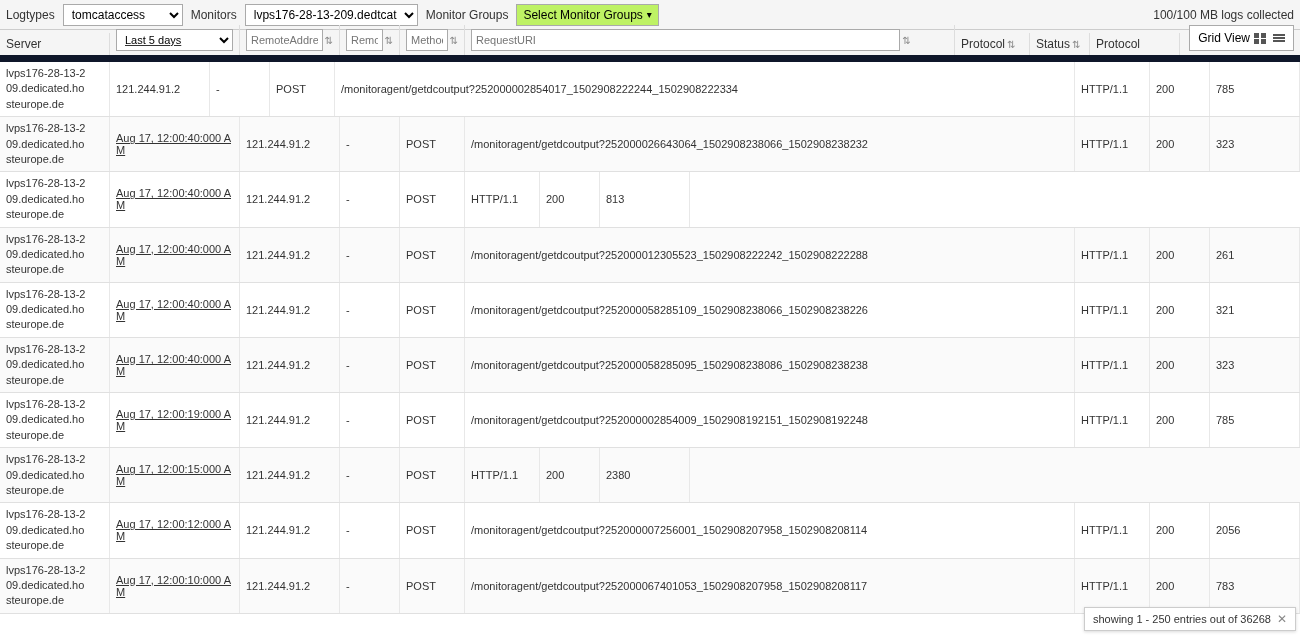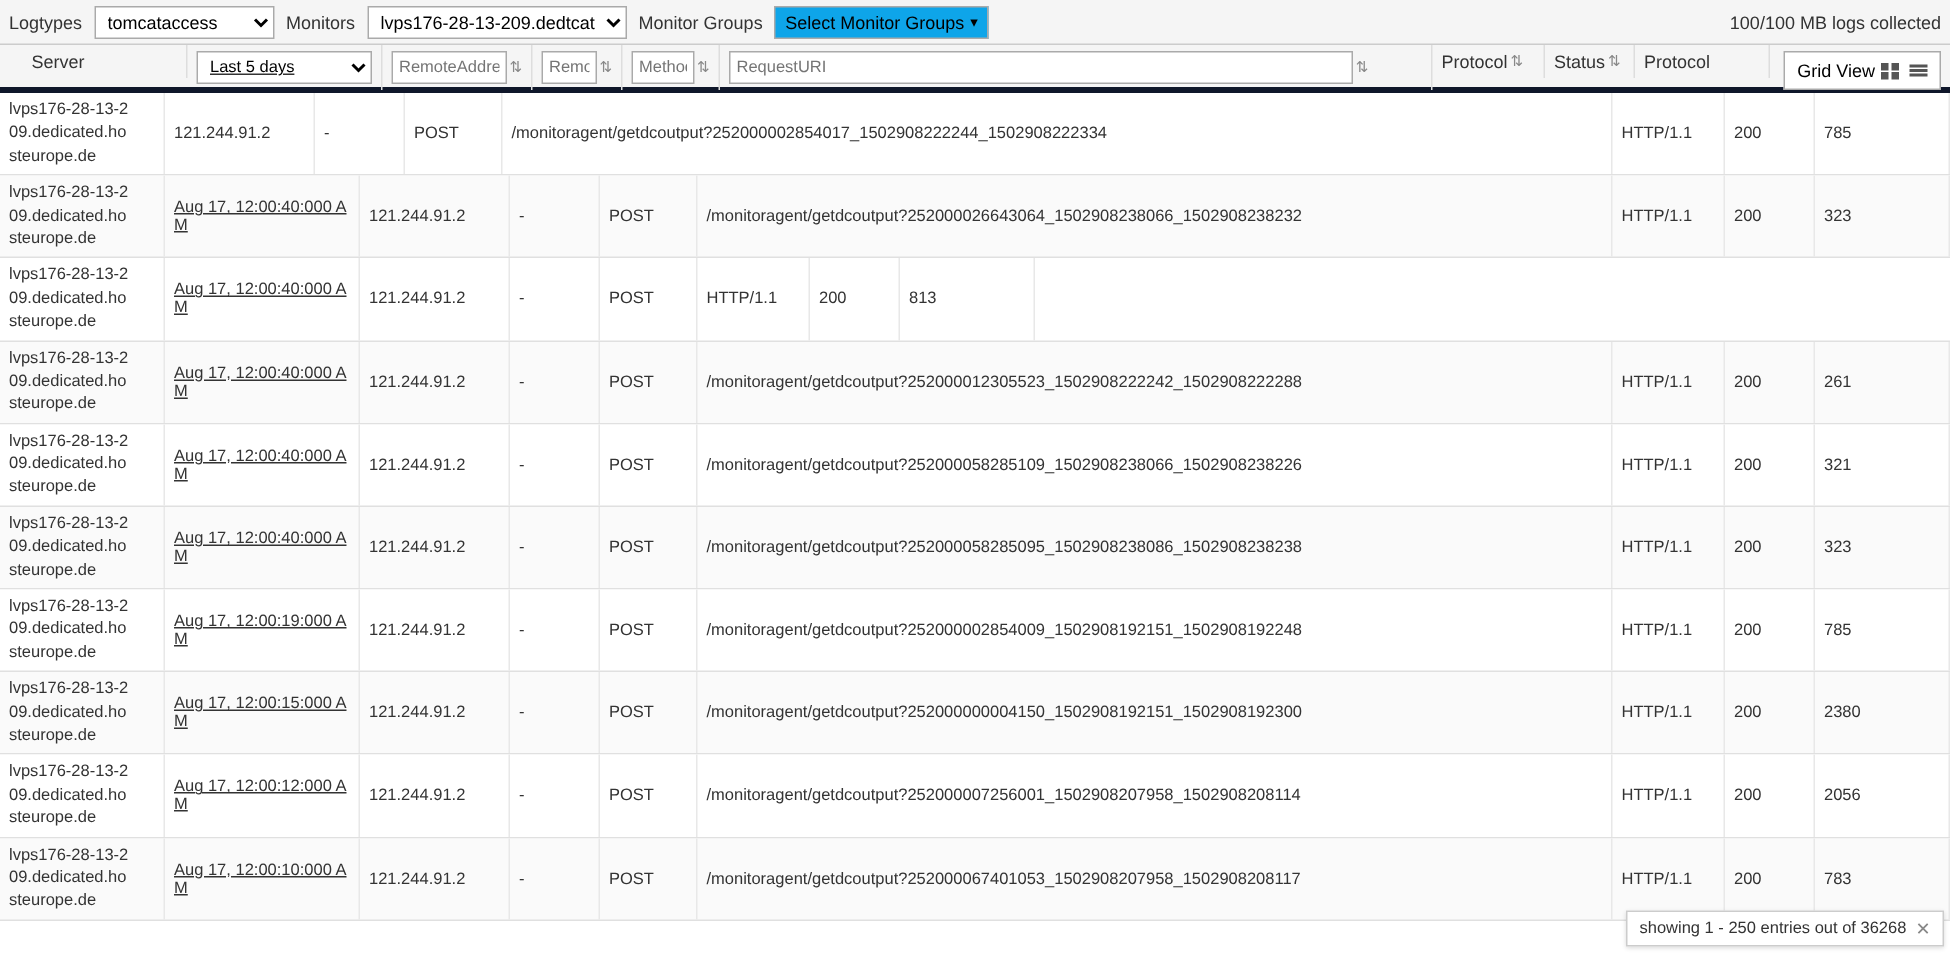--- a/index.html
+++ b/index.html
@@ -36,40 +36,39 @@
       font-size: 12px;
       color: #333;
       white-space: nowrap;
     }
 
     
     .monitor-groups-dropdown {
       display: flex;
       align-items: center;
       border: 1px solid #aaa;
-      background: #0ea5e9;
+      background: #bef264;
       padding: 2px 6px;
       height: 22px;
       cursor: pointer;
       font-size: 12px;
       white-space: nowrap;
     }
     .monitor-groups-dropdown .arrow {
       margin-left: 4px;
       font-size: 10px;
     }
 
     
     #col-headers {
       display: flex;
-      align-items: flex-start;
-      border-bottom: 4px solid #0f172a;
+      align-items: flex-end;
+      border-bottom: 7px solid #0f172a;
       background: #f5f5f5;
       height: 32px;
-      padding-left: 15px;
     }
     .col-header {
       display: flex;
       align-items: center;
       padding: 4px 6px;
       border-right: 1px solid #ddd;
       font-size: 12px;
       font-weight: normal;
       color: #333;
       white-space: nowrap;
@@ -388,21 +387,20 @@
       <div class="data-row">
     <div class="data-cell c-server server-cell">
       <span class="server-name">lvps176-28-13-2</span>
       <span class="server-host">09.dedicated.ho</span>
       <span class="server-host">steurope.de</span>
     </div>
     <div class="data-cell c-lastdays">Aug 17, 12:00:15:000 AM</div>
     <div class="data-cell c-remoteaddr">121.244.91.2</div>
     <div class="data-cell c-remoteuser">-</div>
     <div class="data-cell c-method">POST</div>
-    <div class="data-cell c-requesturi">/monitoragent/getdcoutput?252000000004150_1502908192151_1502908192300</div>
     <div class="data-cell c-protocol">HTTP/1.1</div>
     <div class="data-cell c-status">200</div>
     <div class="data-cell c-bytessent">2380</div>
   </div>
       <div class="data-row">
     <div class="data-cell c-server server-cell">
       <span class="server-name">lvps176-28-13-2</span>
       <span class="server-host">09.dedicated.ho</span>
       <span class="server-host">steurope.de</span>
     </div>

